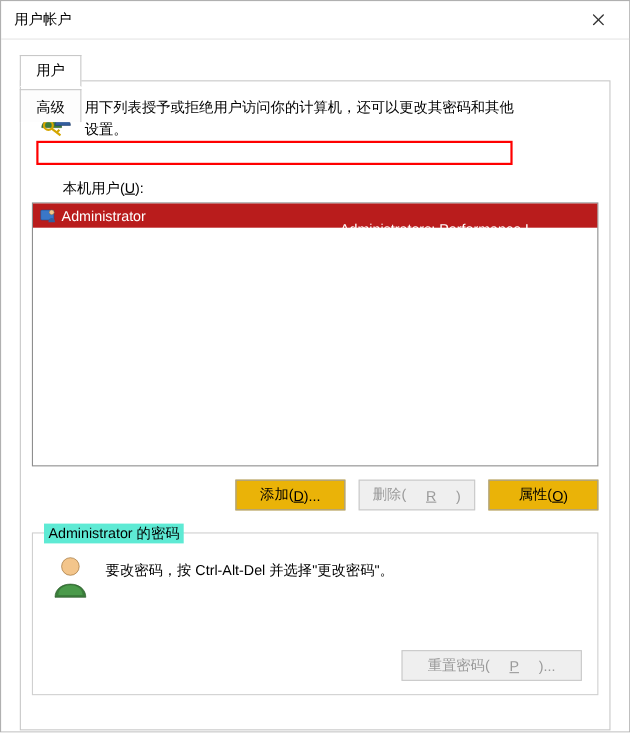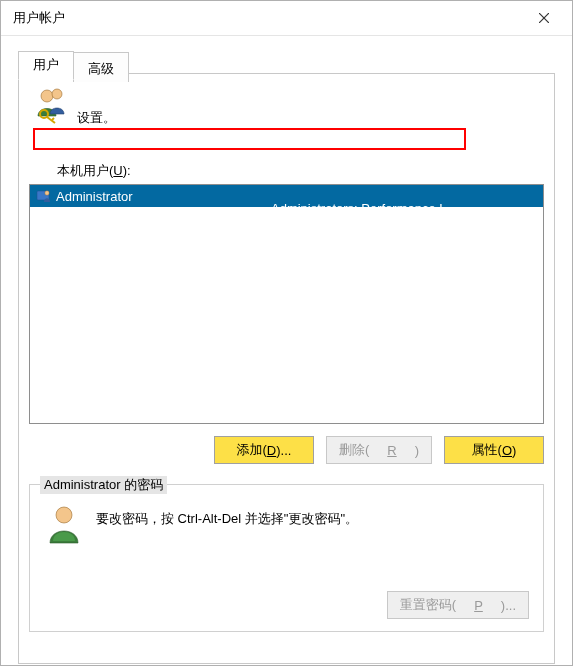--- a/index.html
+++ b/index.html
@@ -44,20 +44,21 @@
     left: 1px; right: 1px; top: 35px; bottom: 1px;
   }
   
   .tabstrip {
     position: absolute;
     left: 16px;
     top: 14px;
     display: flex;
     align-items: flex-end;
     z-index: 2;
+    flex-direction: column;
   }
   .tab {
     border: 1px solid #c8c8c8;
     border-bottom: none;
     background: #fff;
     padding: 4px 14px 5px 14px;
     font-size: 13px;
     margin-right: -1px;
     position: relative;
   }
@@ -153,22 +154,23 @@
   }
   .th.user { width: 235px; }
   .th.group { flex: 1; }
   .trow {
     display: flex;
     height: 22px;
     align-items: center;
     font-size: 13px;
   }
   .trow.selected {
-    background: #0369a1;
+    background: #b91c1c;
     color: #fff;
+    gap: 38px;
   }
   .td {
     padding-left: 6px;
     display: flex;
     align-items: center;
     box-sizing: border-box;
     overflow: hidden;
     white-space: nowrap;
   }
   .td.user { width: 235px; }
@@ -181,21 +183,21 @@
     position: absolute;
     right: 10px;
     top: 362px;
     display: flex;
     gap: 12px;
   }
   .btn {
     min-width: 100px;
     height: 28px;
     border: 1px solid #a0a0a0;
-    background: #fde047;
+    background: #eab308;
     display: inline-flex;
     align-items: center;
     justify-content: center;
     font-size: 13px;
     color: #000;
     padding: 0 12px;
     box-sizing: border-box;
   }
   .btn.disabled {
     color: #9a9a9a;
@@ -211,21 +213,21 @@
     right: 10px;
     top: 410px;
     height: 148px;
     border: 1px solid #d0d0d0;
     box-sizing: border-box;
   }
   .groupbox .legend {
     position: absolute;
     top: -9px;
     left: 10px;
-    background: #e5e5e5;
+    background: #5eead4;
     padding: 0 4px;
     font-size: 13px;
     color: #000;
   }
   .pw-row {
     position: absolute;
     left: 14px;
     top: 18px;
     right: 14px;
     display: flex;
@@ -241,21 +243,21 @@
     padding-top: 6px;
   }
   .pw-btn-wrap {
     position: absolute;
     right: 14px;
     bottom: 12px;
   }
   .pw-btn {
     min-width: 130px;
     height: 28px;
-    padding: 0 12px;
+    padding: 0 23px;
   }
 </style>
 </head>
 <body>
 
 <div class="window">
   <div class="titlebar">
     <span class="title">用户帐户</span>
     <span class="close">
       <svg width="10" height="10" viewBox="0 0 10 10">
@@ -280,21 +282,21 @@
               <circle cx="14" cy="10" r="6" fill="#f3c58b" stroke="#9a6b2e" stroke-width="0.6"></circle>
               <path d="M5 30 C5 20 23 20 23 30 Z" fill="#3b7d3b" stroke="#2a5a2a" stroke-width="0.6"></path>
               <circle cx="24" cy="8" r="5" fill="#f3c58b" stroke="#9a6b2e" stroke-width="0.6"></circle>
               <path d="M17 28 C17 20 31 20 31 28 Z" fill="#335e9e" stroke="#24416d" stroke-width="0.6"></path>
               <circle cx="11" cy="28" r="4" fill="none" stroke="#d4a600" stroke-width="2"></circle>
               <line x1="14" y1="31" x2="22" y2="37" stroke="#d4a600" stroke-width="2"></line>
               <line x1="19" y1="34" x2="21" y2="32" stroke="#d4a600" stroke-width="2"></line>
             </svg>
           </div>
           <div class="txt">
-            <br>
+            <span>用下列表授予或拒绝用户访问你的计算机，还可以更改其密码和其他</span><br>
             <span>设置。</span>
           </div>
         </div>
 
         <div class="redbox"></div>
 
         <div class="listlabel">
           <span>本机用户(</span><span class="ul">U</span><span>):</span>
         </div>
 

